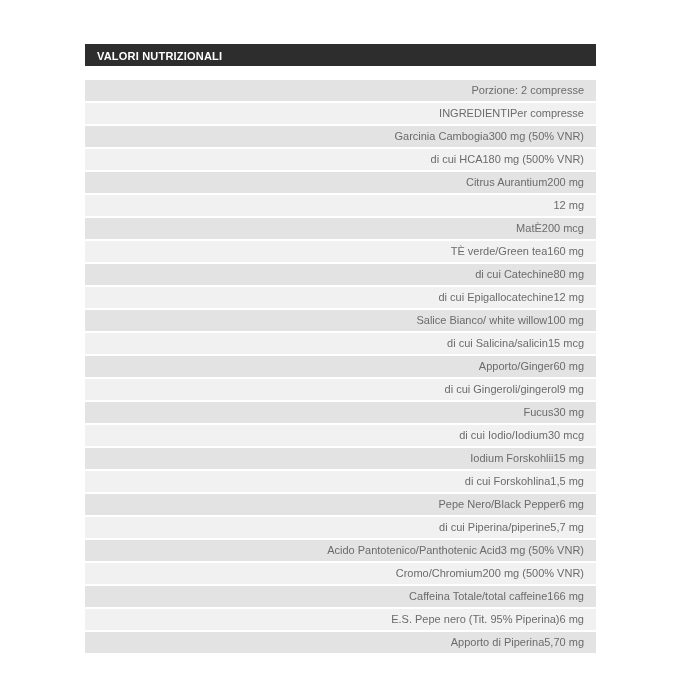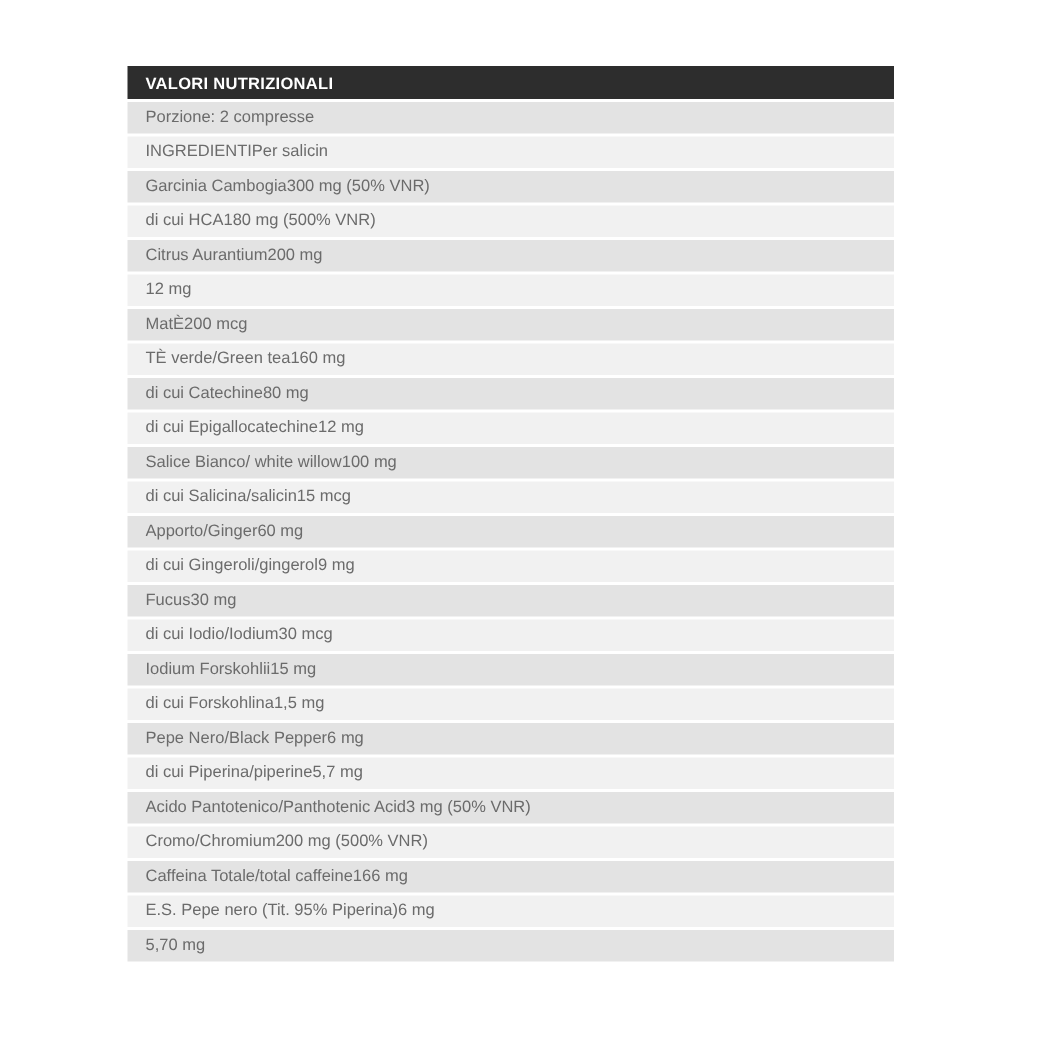--- a/index.html
+++ b/index.html
@@ -20,32 +20,32 @@
     position: absolute;
     left: 85px;
     top: 44px;
     width: 511px;
   }
   .table-header {
     background: #2d2d2d;
     height: 22px;
     line-height: 22px;
     padding: 0 12px;
-    margin-bottom: 2px;
+    margin-bottom: 14px;
   }
   .table-header span {
     color: #ffffff;
     font-size: 11px;
     font-weight: bold;
     letter-spacing: 0.2px;
   }
   .rows { width: 100%; }
   .row {
     display: flex;
-    justify-content: flex-start;
+    justify-content: flex-end;
     align-items: center;
     height: 21px;
     line-height: 21px;
     padding: 0 12px;
     margin-bottom: 2px;
     font-size: 11px;
     color: #6b6b6b;
   }
   .row:nth-child(odd)  { background: #e3e3e3; }
   .row:nth-child(even) { background: #f1f1f1; }
@@ -66,21 +66,21 @@
     <div class="table-header">
       <span>VALORI NUTRIZIONALI</span>
     </div>
     <div class="rows" id="rows">
         <div class="row">
           <span class="label">Porzione: 2 compresse</span>
           <span class="value"></span>
         </div>
         <div class="row">
           <span class="label">INGREDIENTI</span>
-          <span class="value">Per salicin</span>
+          <span class="value">Per compresse</span>
         </div>
         <div class="row">
           <span class="label">Garcinia Cambogia</span>
           <span class="value">300 mg (50% VNR)</span>
         </div>
         <div class="row">
           <span class="label">di cui HCA</span>
           <span class="value">180 mg (500% VNR)</span>
         </div>
         <div class="row">
@@ -156,17 +156,18 @@
         </div>
         <div class="row">
           <span class="label">Caffeina Totale/total caffeine</span>
           <span class="value">166 mg</span>
         </div>
         <div class="row">
           <span class="label">E.S. Pepe nero (Tit. 95% Piperina)</span>
           <span class="value">6 mg</span>
         </div>
         <div class="row">
+          <span class="label">Apporto di Piperina</span>
           <span class="value">5,70 mg</span>
         </div>
       </div>
   </div>
 </div>
 
 </body></html>

